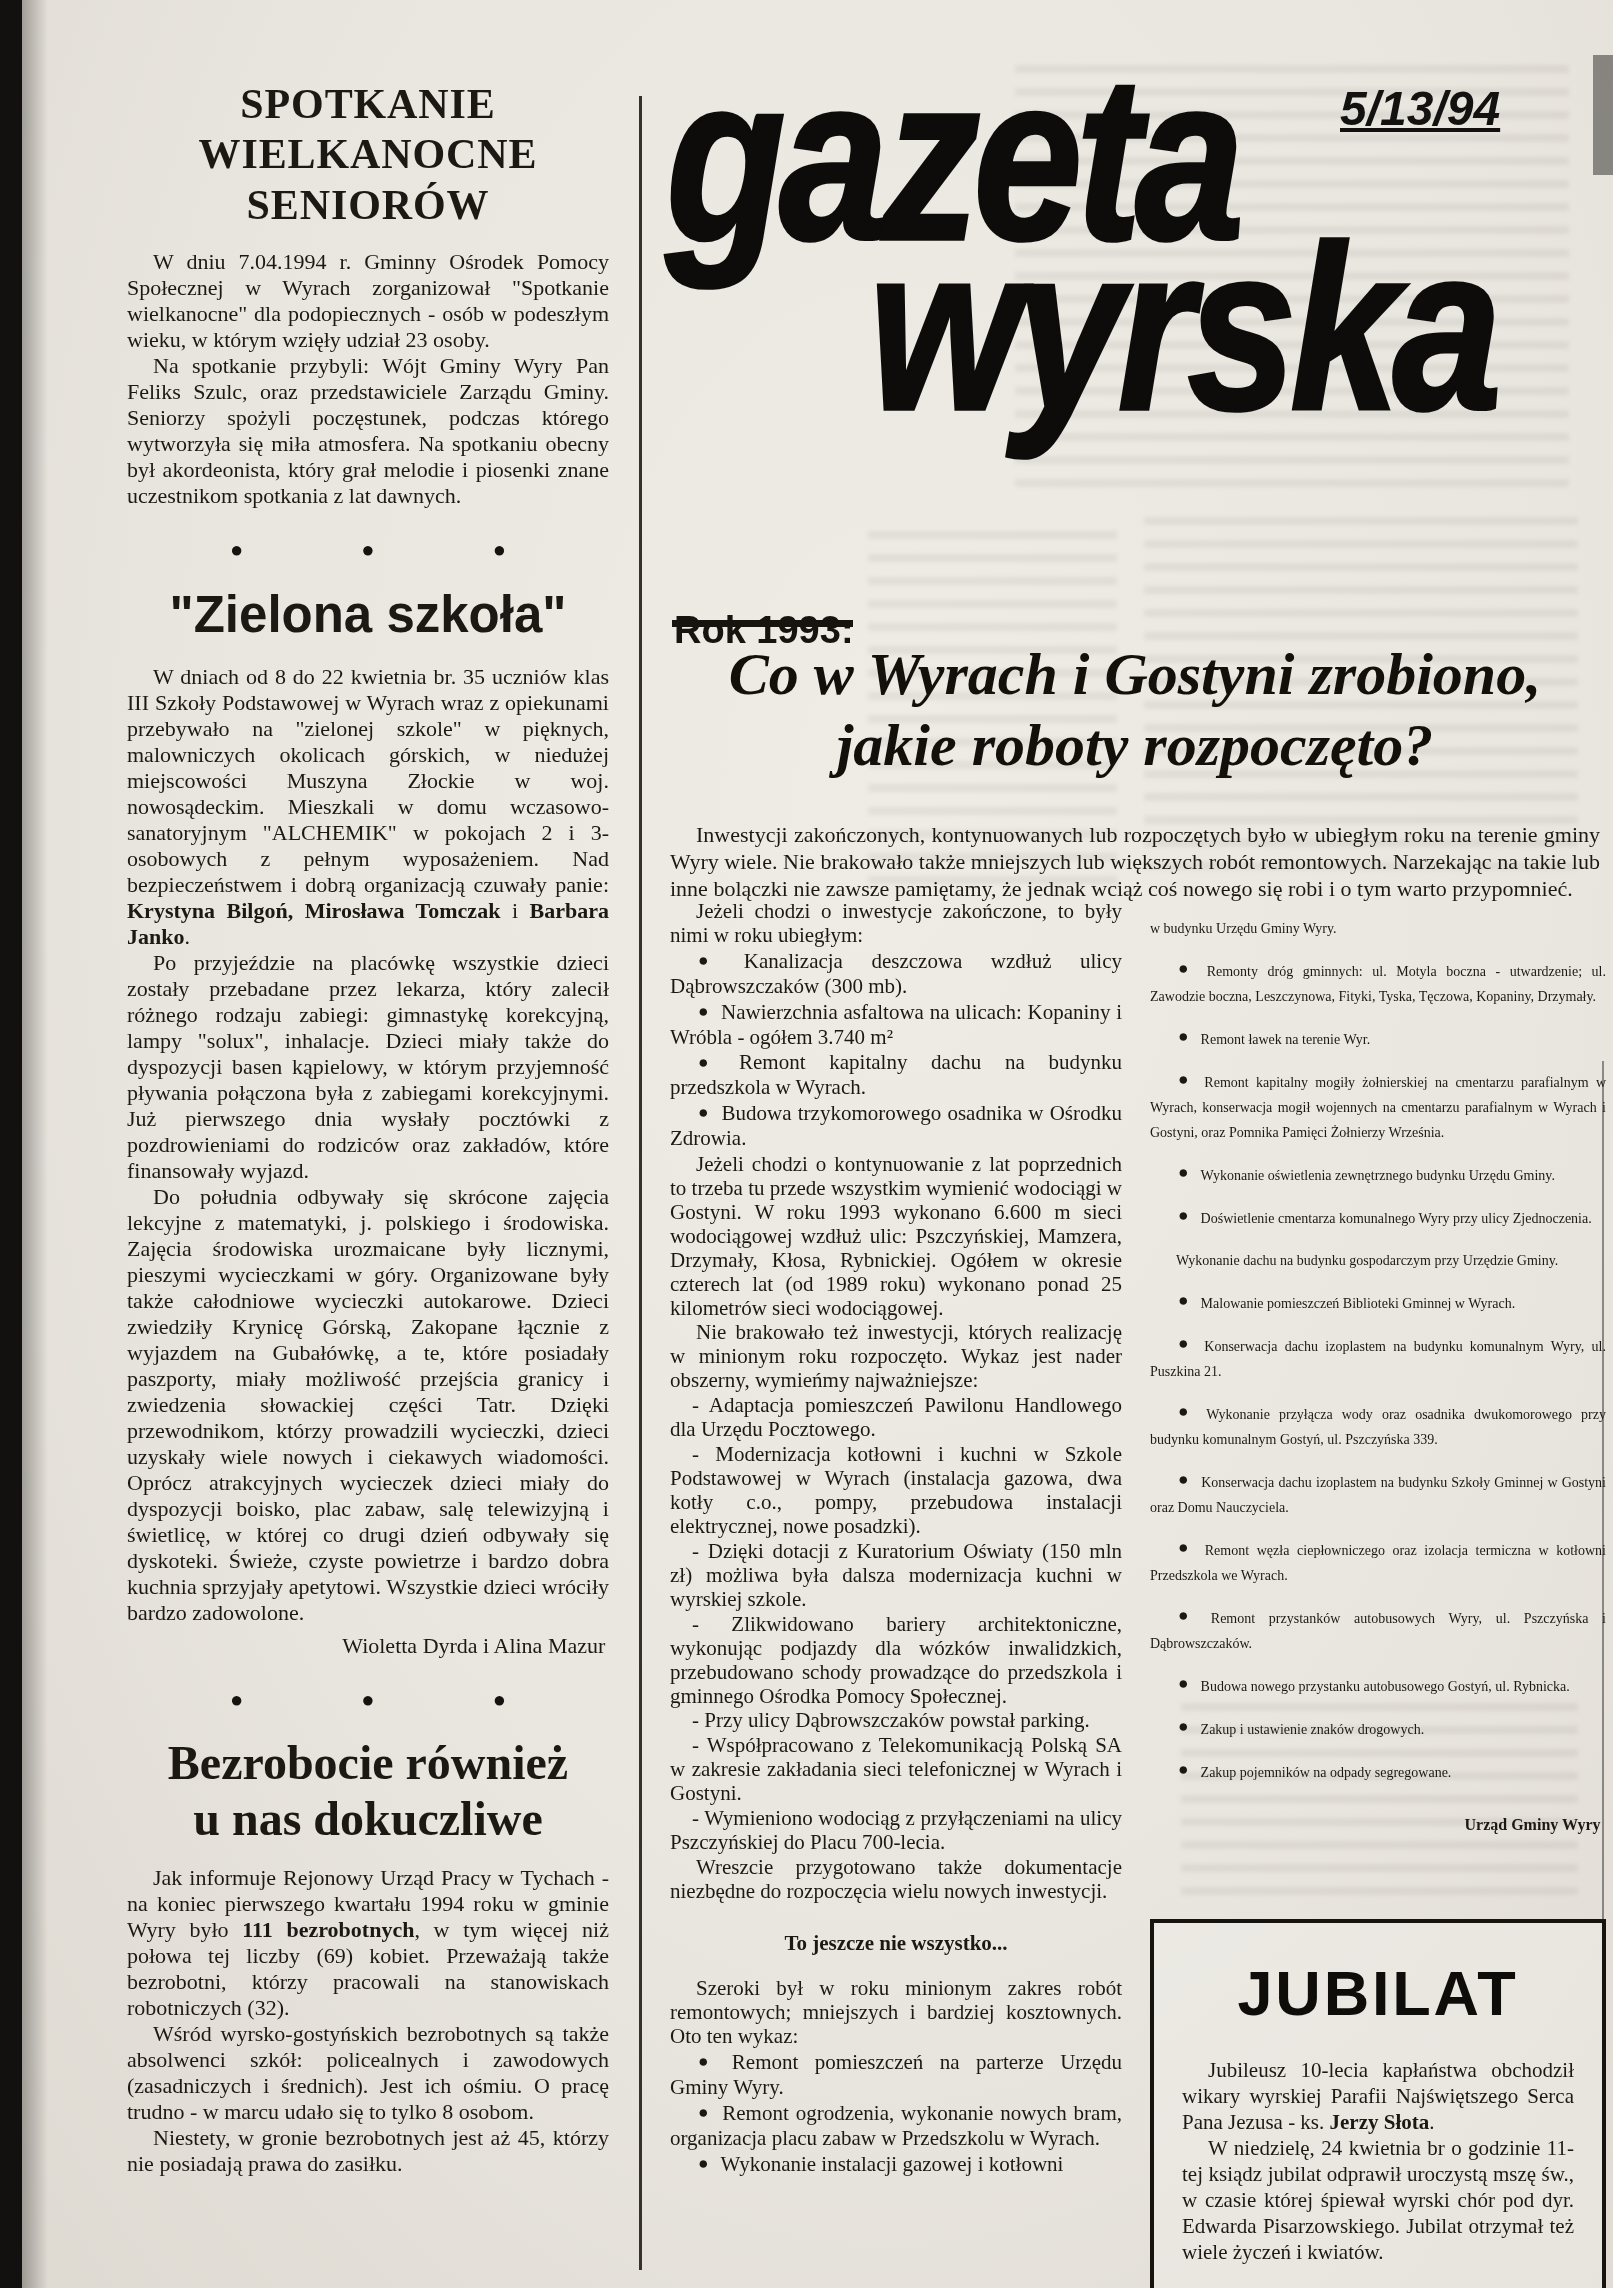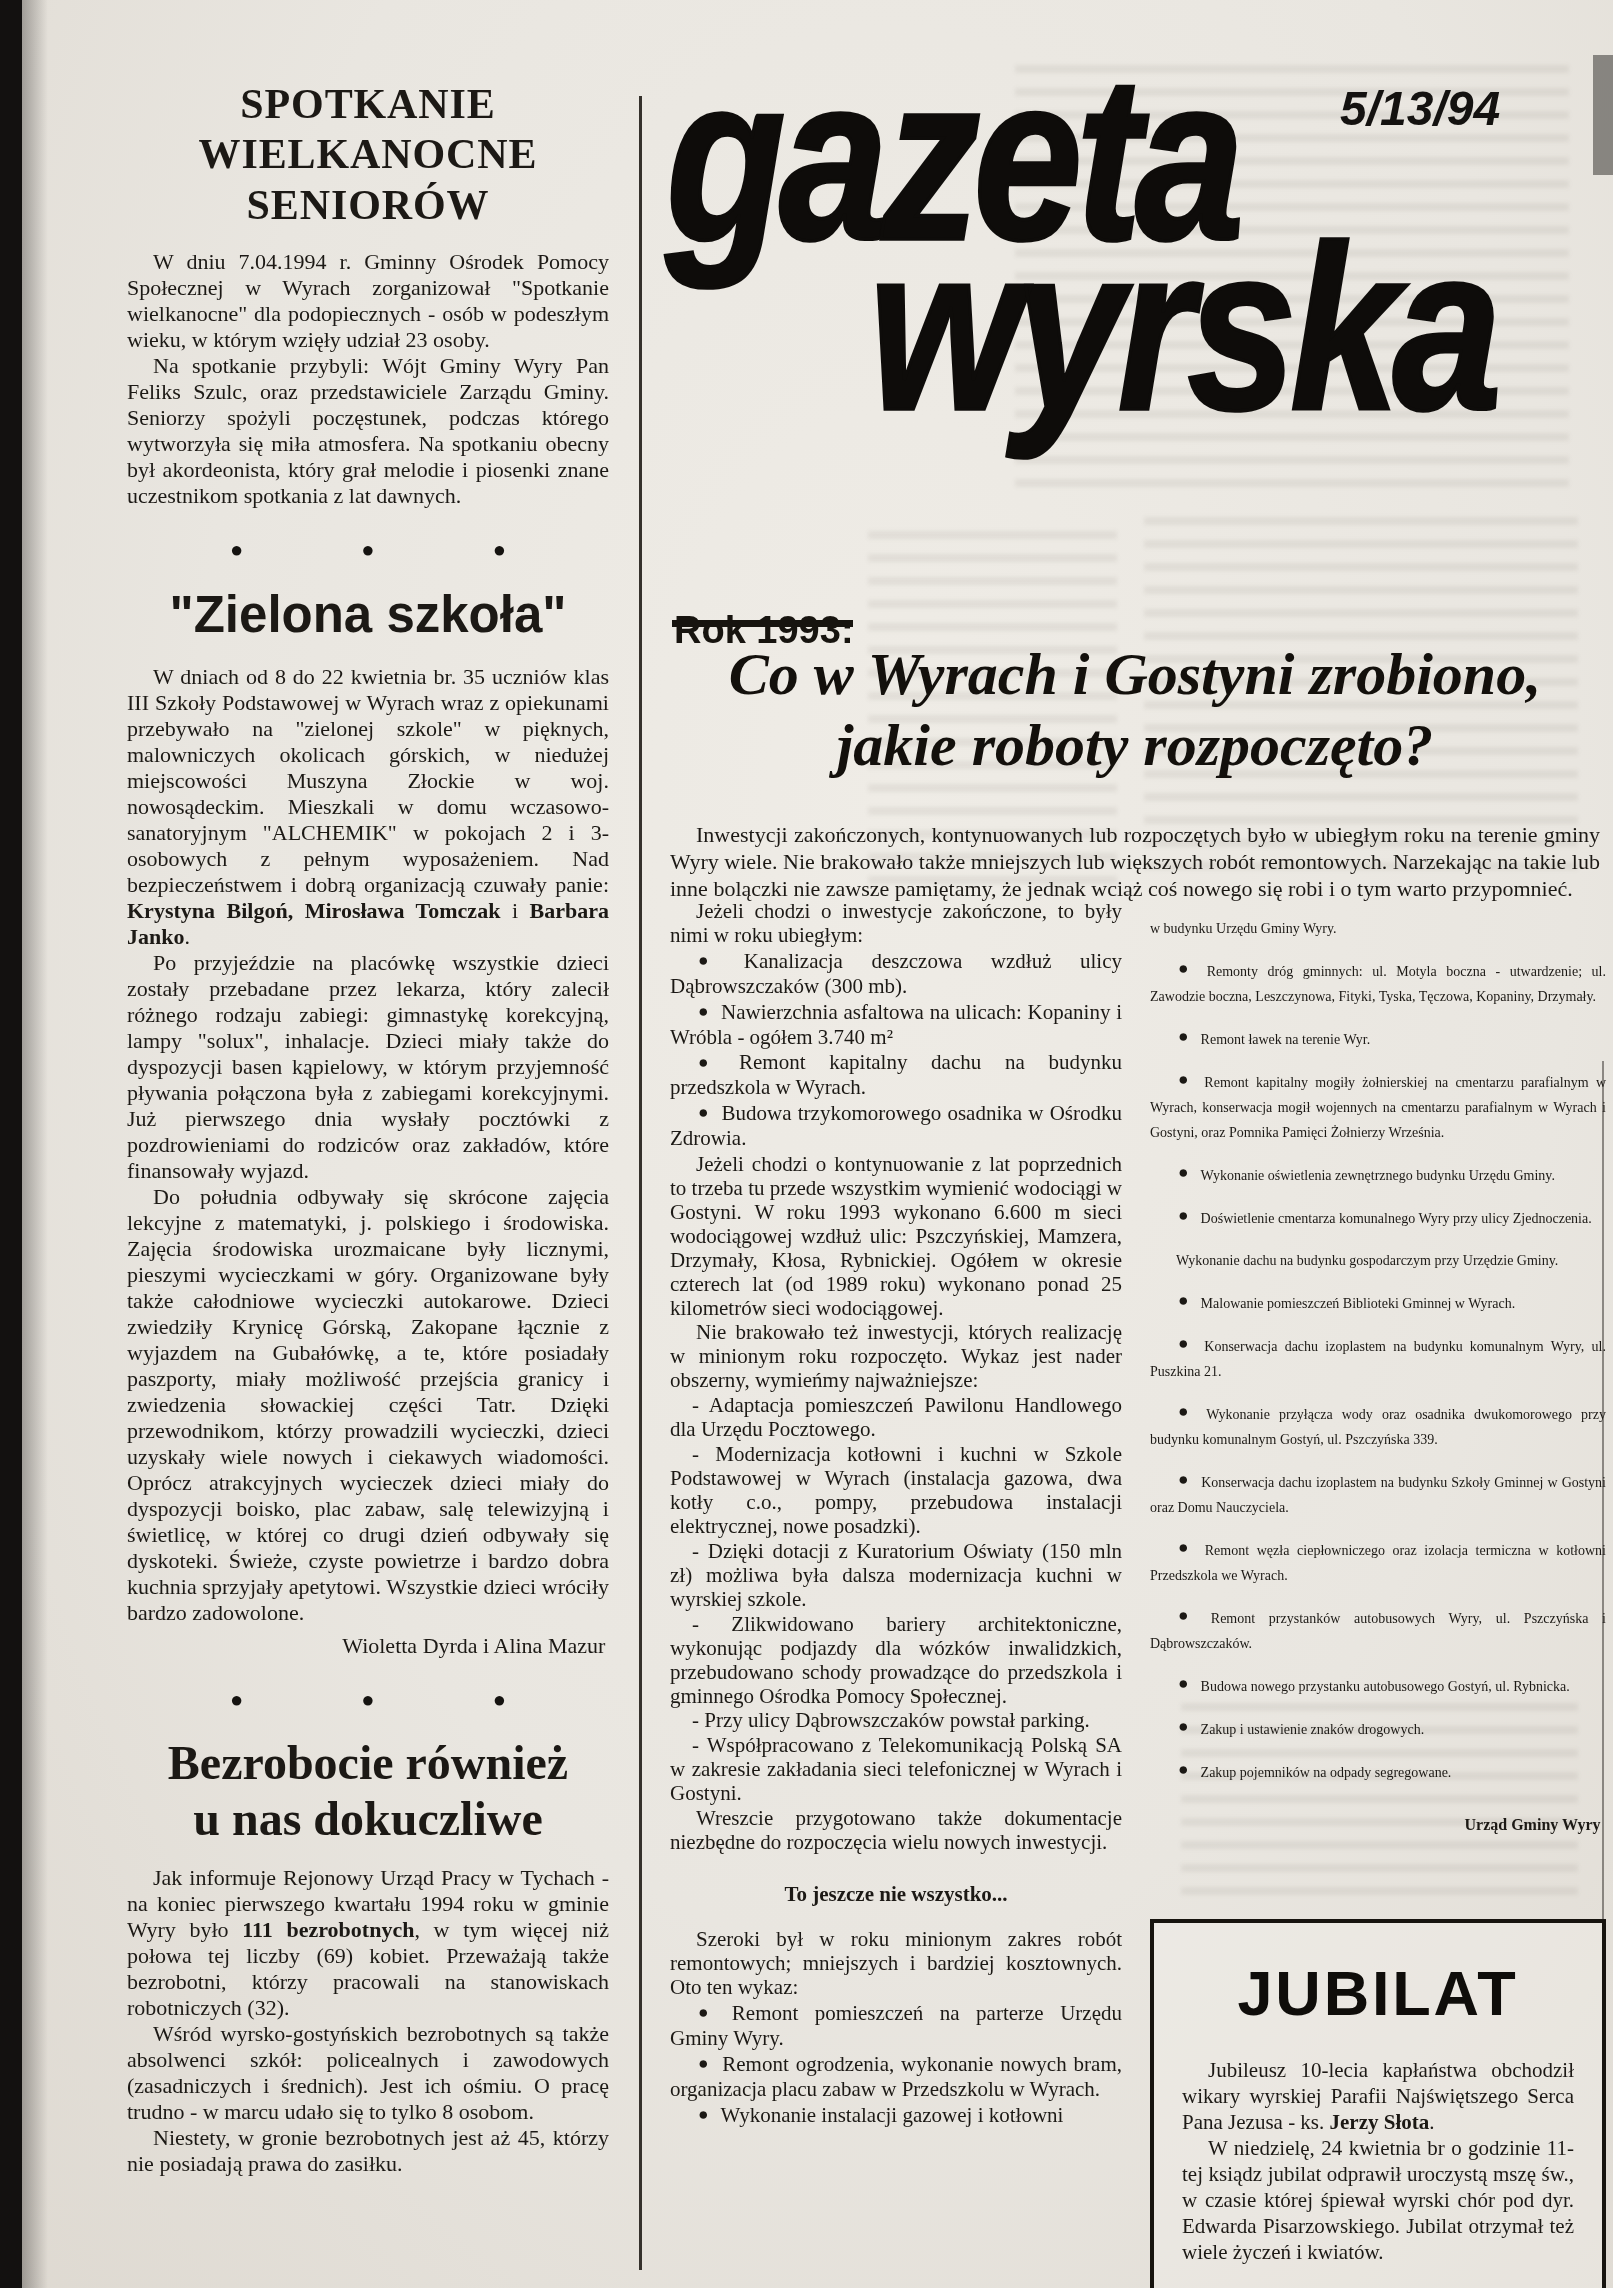--- a/index.html
+++ b/index.html
@@ -17,21 +17,21 @@
   .ghost{position:absolute;pointer-events:none;opacity:.55;filter:blur(2.3px);
     background:repeating-linear-gradient(180deg, rgba(95,88,78,.16) 0px, rgba(95,88,78,.16) 8.3px, rgba(0,0,0,0) 8.3px, rgba(0,0,0,0) 23px);}
 
   
   .logo-word{position:absolute;font-family:"Liberation Sans", sans-serif;font-weight:bold;font-style:italic;
     font-size:233px;line-height:1;letter-spacing:-7.4px;transform:scaleX(.84);transform-origin:left top;
     color:#0e0c0a;-webkit-text-stroke:3.7px #0e0c0a;white-space:nowrap;}
   .logo-w1{left:666px;top:42px;}
   .logo-w2{left:869px;top:212px;}
   .edition{position:absolute;left:1340px;top:81px;font-family:"Liberation Sans", sans-serif;
-    font-weight:bold;font-style:italic;font-size:48px;color:#141210;}
+    font-weight:bold;font-style:italic;font-size:48px;color:#141210;text-decoration:underline;}
 
   .kicker{position:absolute;left:674px;top:565px;font-family:"Liberation Sans", sans-serif;
     font-weight:bold;font-size:38px;color:#17140f;margin-top:44px;}
   .kicker-rule{position:absolute;left:672px;top:620px;width:181px;height:6.5px;background:#17140f;}
   .headline{position:absolute;left:665px;top:639px;width:940px;text-align:center;font-weight:bold;
     font-style:italic;font-size:60px;line-height:1.18;color:#13100c;}
   .intro{position:absolute;left:670px;top:799px;width:930px;font-size:22px;line-height:27px;text-align:justify;}
   .ind{text-indent:26px;}
 
   
@@ -130,20 +130,21 @@
     <p class="colp b">Remont kapitalny dachu na budynku przedszkola w Wyrach.</p>
     <p class="colp b">Budowa trzykomorowego osadnika w Ośrodku Zdrowia.</p>
     <p class="colp ind">Jeżeli chodzi o kontynuowanie z lat poprzednich to trzeba tu przede wszystkim wymienić wodociągi w Gostyni. W roku 1993 wykonano 6.600 m sieci wodociągowej wzdłuż ulic: Pszczyńskiej, Mamzera, Drzymały, Kłosa, Rybnickiej. Ogółem w okresie czterech lat (od 1989 roku) wykonano ponad 25 kilometrów sieci wodociągowej.</p>
     <p class="colp ind">Nie brakowało też inwestycji, których realizację w minionym roku rozpoczęto. Wykaz jest nader obszerny, wymieńmy najważniejsze:</p>
     <p class="colp dash">- Adaptacja pomieszczeń Pawilonu Handlowego dla Urzędu Pocztowego.</p>
     <p class="colp dash">- Modernizacja kotłowni i kuchni w Szkole Podstawowej w Wyrach (instalacja gazowa, dwa kotły c.o., pompy, przebudowa instalacji elektrycznej, nowe posadzki).</p>
     <p class="colp dash">- Dzięki dotacji z Kuratorium Oświaty (150 mln zł) możliwa była dalsza modernizacja kuchni w wyrskiej szkole.</p>
     <p class="colp dash">- Zlikwidowano bariery architektoniczne, wykonując podjazdy dla wózków inwalidzkich, przebudowano schody prowadzące do przedszkola i gminnego Ośrodka Pomocy Społecznej.</p>
     <p class="colp dash">- Przy ulicy Dąbrowszczaków powstał parking.</p>
     <p class="colp dash">- Współpracowano z Telekomunikacją Polską SA w zakresie zakładania sieci telefonicznej w Wyrach i Gostyni.</p>
+    <p class="colp dash">- Wymieniono wodociąg z przyłączeniami na ulicy Pszczyńskiej do Placu 700-lecia.</p>
     <p class="colp ind">Wreszcie przygotowano także dokumentacje niezbędne do rozpoczęcia wielu nowych inwestycji.</p>
     <h3 class="subhead2">To jeszcze nie wszystko...</h3>
     <p class="colp ind">Szeroki był w roku minionym zakres robót remontowych; mniejszych i bardziej kosztownych. Oto ten wykaz:</p>
     <p class="colp b">Remont pomieszczeń na parterze Urzędu Gminy Wyry.</p>
     <p class="colp b">Remont ogrodzenia, wykonanie nowych bram, organizacja placu zabaw w Przedszkolu w Wyrach.</p>
     <p class="colp b">Wykonanie instalacji gazowej i kotłowni</p>
   </div>
 
   <div class="col3">
     <p class="colp">w budynku Urzędu Gminy Wyry.</p>

